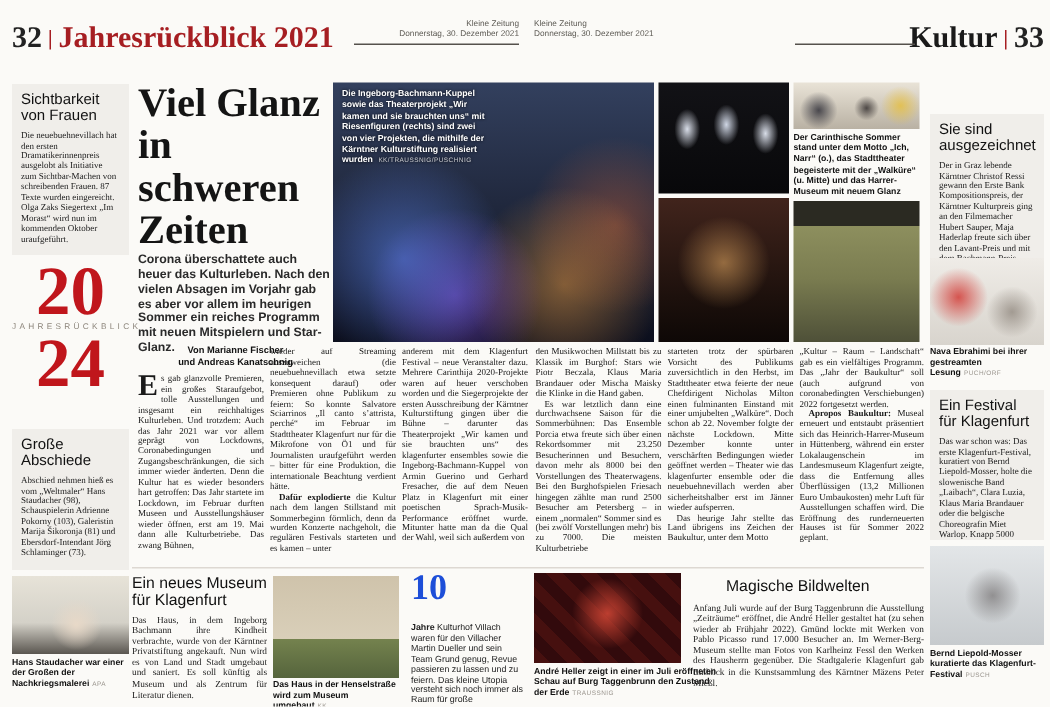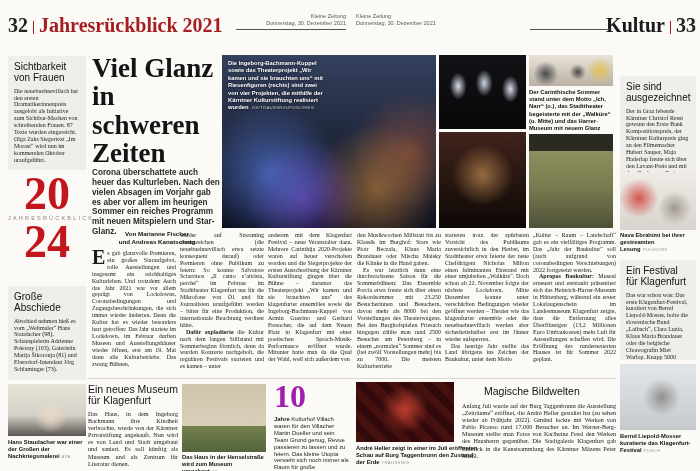--- a/index.html
+++ b/index.html
@@ -73,21 +73,21 @@
     radial-gradient(circle at 55% 50%, rgba(90,85,85,.55), rgba(0,0,0,0) 35%),
     linear-gradient(#e3e6e8,#c6cacd);}
 
   .overcap{font-family:"Liberation Sans",sans-serif;font-weight:bold;font-size:5.8px;line-height:1.28;color:#fff;text-shadow:0 0 2px rgba(0,0,0,.9);}
   .overcap .credit{color:rgba(255,255,255,.75);}
   .photocap{font-family:"Liberation Sans",sans-serif;font-weight:bold;font-size:5.8px;line-height:1.25;color:#111;}
   .credit{font-family:"Liberation Sans",sans-serif;font-weight:normal;font-size:4.3px;color:#9b968f;text-transform:uppercase;letter-spacing:.3px;margin-left:2px;}
 
   .sechead{font-family:"Liberation Sans",sans-serif;font-weight:normal;font-size:10.5px;line-height:1.08;color:#111;}
   .secbody{font-size:6.2px;line-height:7.1px;text-align:justify;overflow:hidden;}
-  .bignum{font-family:"Liberation Serif",serif;font-weight:bold;font-size:32px;line-height:.9;color:#a21caf;}
+  .bignum{font-family:"Liberation Serif",serif;font-weight:bold;font-size:24px;line-height:.9;color:#1d4ed8;}
   .tentext{font-family:"Liberation Sans",sans-serif;font-size:5.9px;line-height:6.9px;color:#222;text-align:left;}
 </style>
 </head>
 <body>
 
 <div class="abs pagehead" style="left:8px;top:14px;">
   <span class="num">32</span><span class="bar"></span><span class="sect">Jahresrückblick 2021</span>
 </div>
 <div class="abs rule" style="left:236px;top:29px;width:110px;"></div>
 

